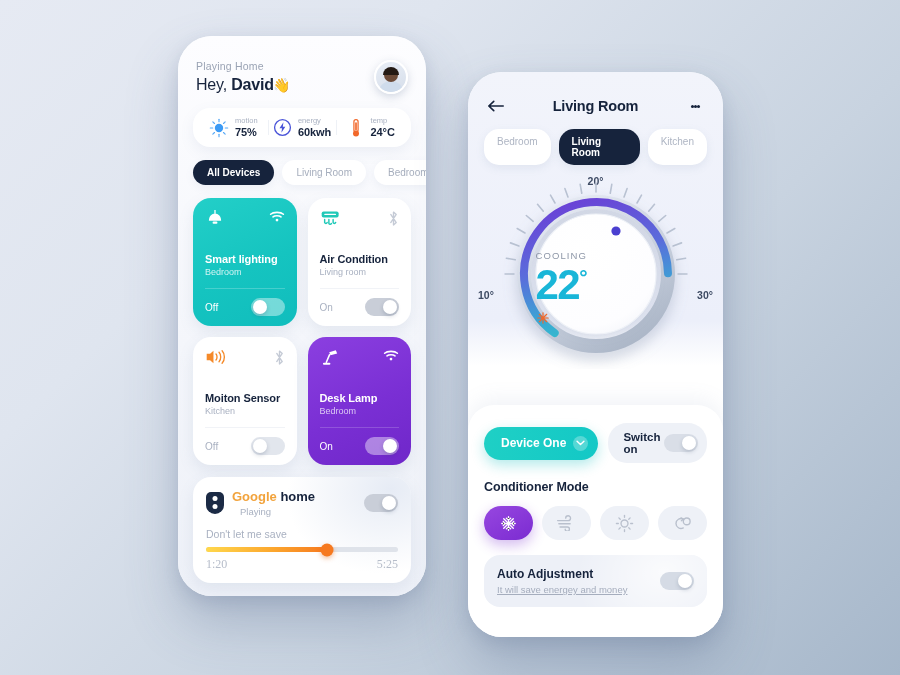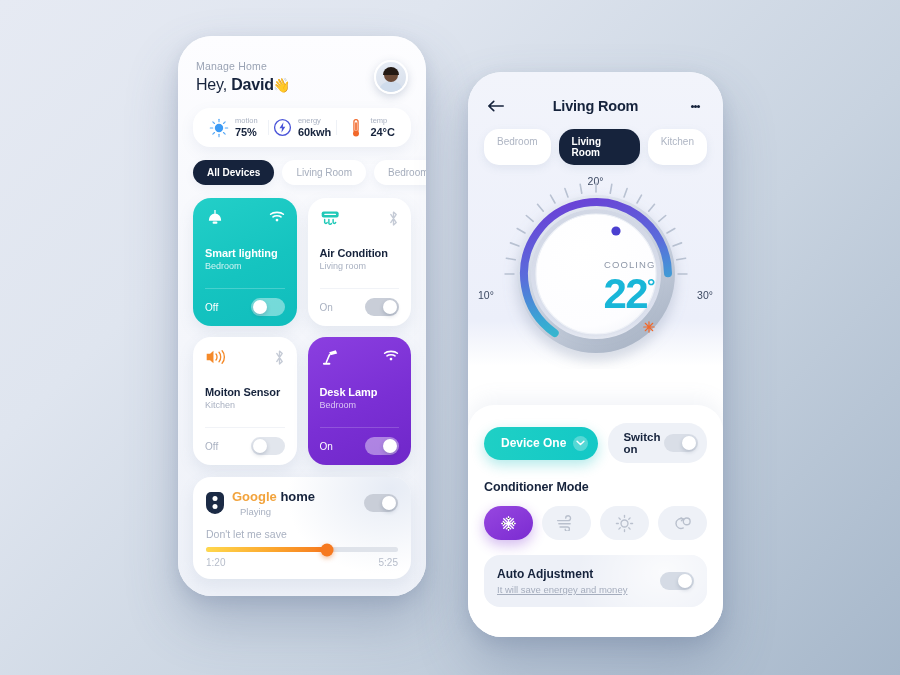--- a/index.html
+++ b/index.html
@@ -101,21 +101,21 @@
 
   .dev-top { display: flex; align-items: flex-start; justify-content: space-between; height: 22px; }
   .dev-mid { margin-top: auto; }
   .dev-name { font-size: 11px; font-weight: 700; letter-spacing: -.1px; }
   .dev-room { font-size: 9px; margin-top: 2px; }
   .plain .dev-name { color: #16233c; } .plain .dev-room { color: #a9b1c1; }
   .teal  .dev-name, .purple .dev-name { color: #fff; }
   .teal  .dev-room { color: rgba(255,255,255,.8); }
   .purple .dev-room{ color: rgba(255,255,255,.72); }
 
-  .dev-foot { margin-top: 17px; padding-top: 9px; display: flex; align-items: center; justify-content: space-between; }
+  .dev-foot { margin-top: 11px; padding-top: 9px; display: flex; align-items: center; justify-content: space-between; }
   .plain .dev-foot { border-top: 1px solid #f1f3f7; }
   .teal  .dev-foot { border-top: 1px solid rgba(255,255,255,.22); }
   .purple .dev-foot{ border-top: 1px solid rgba(255,255,255,.18); }
   .dev-state { font-size: 10px; }
   .plain .dev-state { color: #a9b1c1; }
   .teal .dev-state, .purple .dev-state { color: #fff; }
 
   .sw { width: 34px; height: 18px; border-radius: 9px; position: relative; flex: none; }
   .sw i { position: absolute; top: 2px; width: 14px; height: 14px; border-radius: 50%; background: #fff;
           box-shadow: 0 2px 4px rgba(40,60,90,.22); }
@@ -143,37 +143,37 @@
   .gh-name { font-size: 13px; font-weight: 700; }
   .gh-name .g { color: #f2a33c; } .gh-name .h { color: #16233c; }
   .gh-sub { font-size: 9.5px; color: #a9b1c1; padding-left: 8px; }
   .pl-title { font-size: 10.5px; color: #a9b1c1; margin-top: 11px; position: relative; z-index: 1; }
   .pl-bar { margin-top: 7px; height: 5px; border-radius: 3px; background: #dfe3ea; position: relative; z-index: 1; }
   .pl-fill { position: absolute; left: 0; top: 0; bottom: 0; width: 63%; border-radius: 3px;
              background: linear-gradient(90deg,#ffd84d 0%,#fca72e 55%,#f6791f 100%); }
   .pl-knob { position: absolute; left: 63%; top: 50%; transform: translate(-50%,-50%); width: 13px; height: 13px;
              border-radius: 50%; background: #f6791f; box-shadow: 0 2px 5px rgba(230,110,30,.45); }
   .pl-times { display: flex; justify-content: space-between; margin-top: 5px; position: relative; z-index: 1; }
-  .pl-times span { font-size: 10px; color: #b6bdca; }
+  .pl-times span { font-size: 12px; color: #b6bdca; font-family: Liberation Serif, serif; }
 
   
   .rp-head { padding: 26px 18px 0 18px; display: flex; align-items: center; }
   .rp-title { flex: 1; text-align: center; font-size: 14.5px; font-weight: 700; color: #16233c; letter-spacing: -.2px; }
   .back-ico, .dots-ico { width: 20px; display: flex; align-items: center; justify-content: center; color: #16233c; }
   .dots-ico i { display: block; width: 3px; height: 3px; border-radius: 50%; background: #16233c; margin: 1.5px 0; }
 
   .rp-tabs { margin-top: 15px; padding: 0 16px; display: flex; gap: 8px; justify-content: center; }
   .rtab { font-size: 10px; padding: 7px 13px; border-radius: 15px; background: #fff; color: #aeb5c3;
           box-shadow: 0 3px 9px rgba(110,130,165,.12); }
   .rtab.on { background: #16233c; color: #fff; font-weight: 700; }
 
   
   .thermo-wrap { position: relative; height: 212px; margin-top: 6px; }
   .thermo { position: absolute; left: 50%; top: 8px; transform: translateX(-50%); width: 190px; height: 190px; }
-  .deg-label { position: absolute; font-size: 10.5px; font-weight: 400; color: #3d4a63; }
+  .deg-label { position: absolute; font-size: 10.5px; font-weight: 700; color: #3d4a63; }
   .deg-top  { left: 50%; transform: translateX(-50%); top: 4px; }
   .deg-left { left: 10px; top: 118px; }
   .deg-right{ right: 10px; top: 118px; }
 
   
   .ctrl-card {
     position: absolute; left: 0; right: 0; bottom: 0; top: 333px;
     background: #fff; border-radius: 26px 26px 34px 34px;
     box-shadow: 0 -6px 20px rgba(120,140,175,.10);
     padding: 18px 16px 0 16px;
@@ -226,21 +226,21 @@
 </head>
 <body>
 
 <div class="stage">
 
   <div class="phone phone-left">
     <div class="screen">
 
       <div class="lp-head">
         <div>
-          <div class="manage-home">Manage Home</div>
+          <div class="manage-home">Playing Home</div>
           <div class="hey"><span>Hey, </span><b>David</b><span class="wave">👋</span></div>
         </div>
         <div class="avatar">
           <div class="face-body"></div>
           <div class="face-head"></div>
           <div class="face-hair"></div>
         </div>
       </div>
 
       <div class="stats-card">
@@ -508,21 +508,21 @@
           <circle cx="95" cy="95" r="72" fill="none" stroke="url(#ringGrad)" stroke-width="14" filter="url(#dialShadow)"></circle>
 
           <circle cx="95" cy="95" r="72" fill="none" stroke="url(#arcGrad)" stroke-width="8" stroke-linecap="round" stroke-dasharray="294 452" stroke-dashoffset="0" transform="rotate(125 95 95)"></circle>
 
           <circle cx="95" cy="95" r="60" fill="url(#innerGrad)" filter="url(#innerShadow)"></circle>
           <circle cx="95" cy="95" r="60" fill="none" stroke="#eef1f7" stroke-width="1.2"></circle>
 
           <circle cx="115" cy="52" r="4.6" fill="#4a3fd0"></circle>
         </svg>
 
-        <div style="position:absolute; left:50%; top:88px; transform:translateX(-50%); text-align:right; width:120px;">
+        <div style="position:absolute; left:50%; top:79px; transform:translateX(-50%); text-align:left; width:120px;">
           <div style="font-size:9.5px; color:#8e97a8; letter-spacing:1.1px;">COOLING</div>
           <div style="line-height:1; margin-top:3px;">
             <span style="font-size:42px; font-weight:700; color:#19b6d8; letter-spacing:-1.5px;">22</span><span style="font-size:21px; font-weight:700; color:#19b6d8; vertical-align:top; position:relative; top:2px;">°</span>
           </div>
           <svg style="margin-top:5px;" width="14" height="14" viewBox="0 0 24 24">
             <g stroke="#f2682a" stroke-width="2" stroke-linecap="round">
               <line x1="12" y1="3" x2="12" y2="21"></line>
               <line x1="3" y1="12" x2="21" y2="12"></line>
               <line x1="5.6" y1="5.6" x2="18.4" y2="18.4"></line>
               <line x1="5.6" y1="18.4" x2="18.4" y2="5.6"></line>

